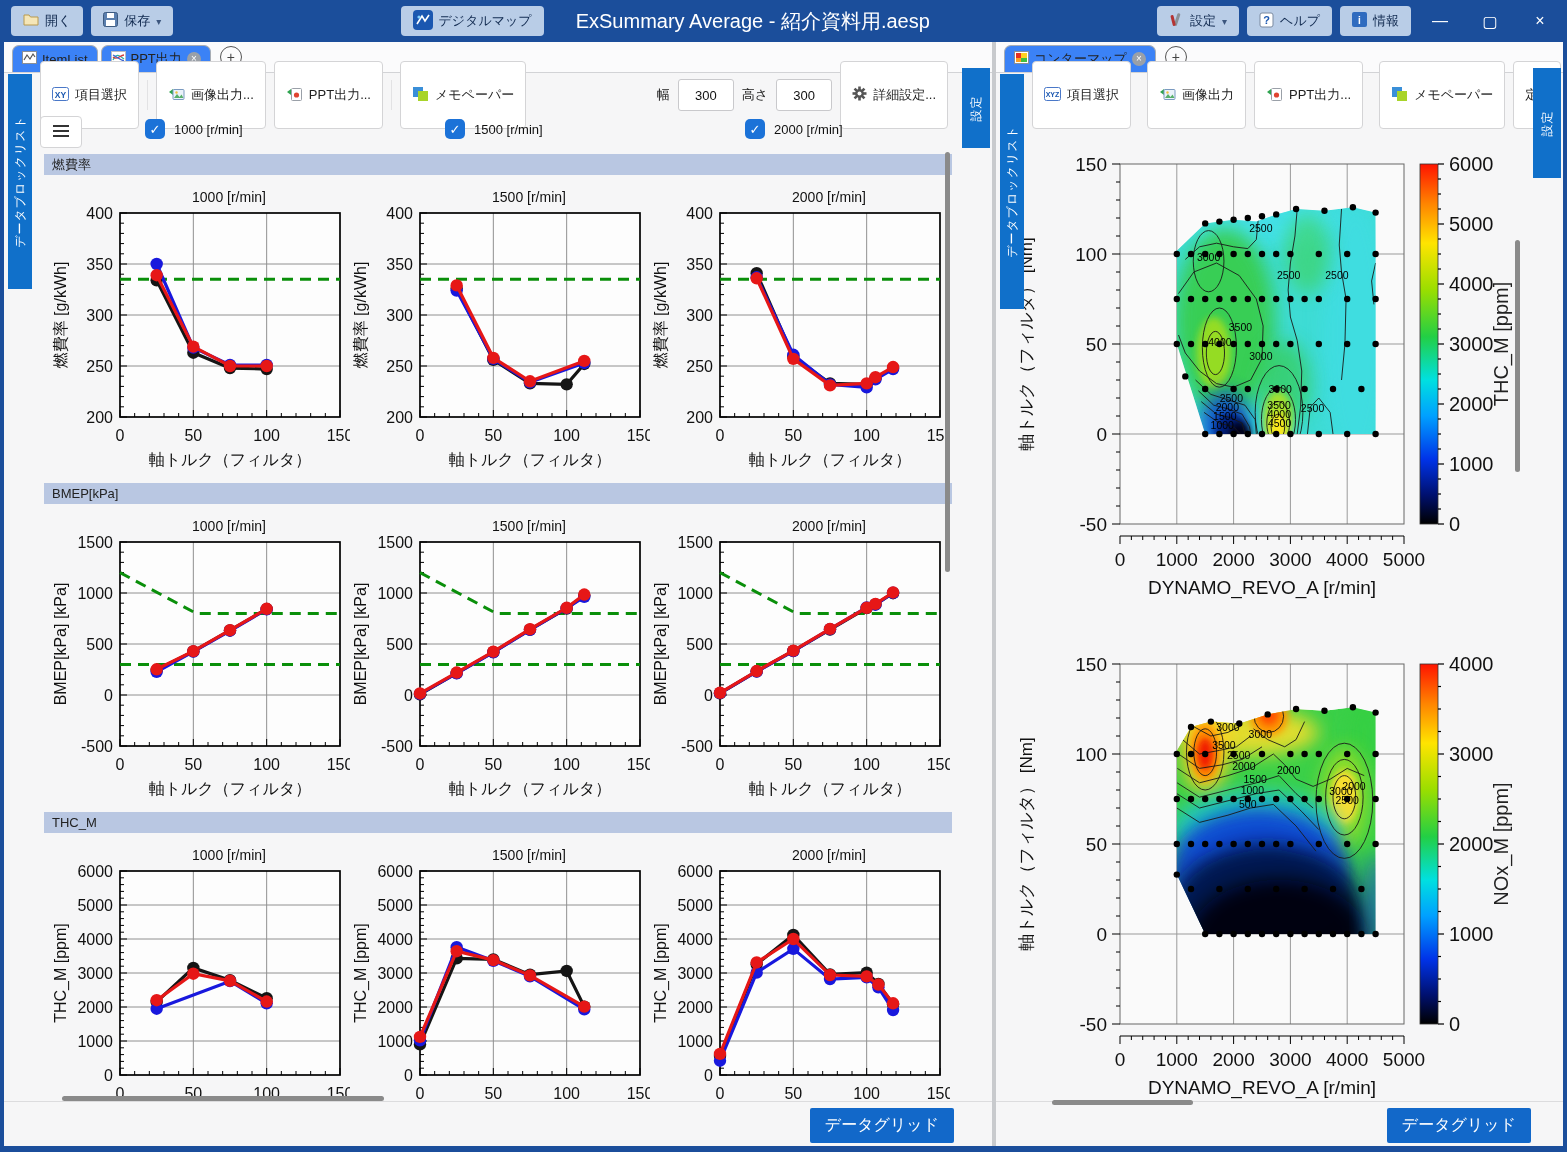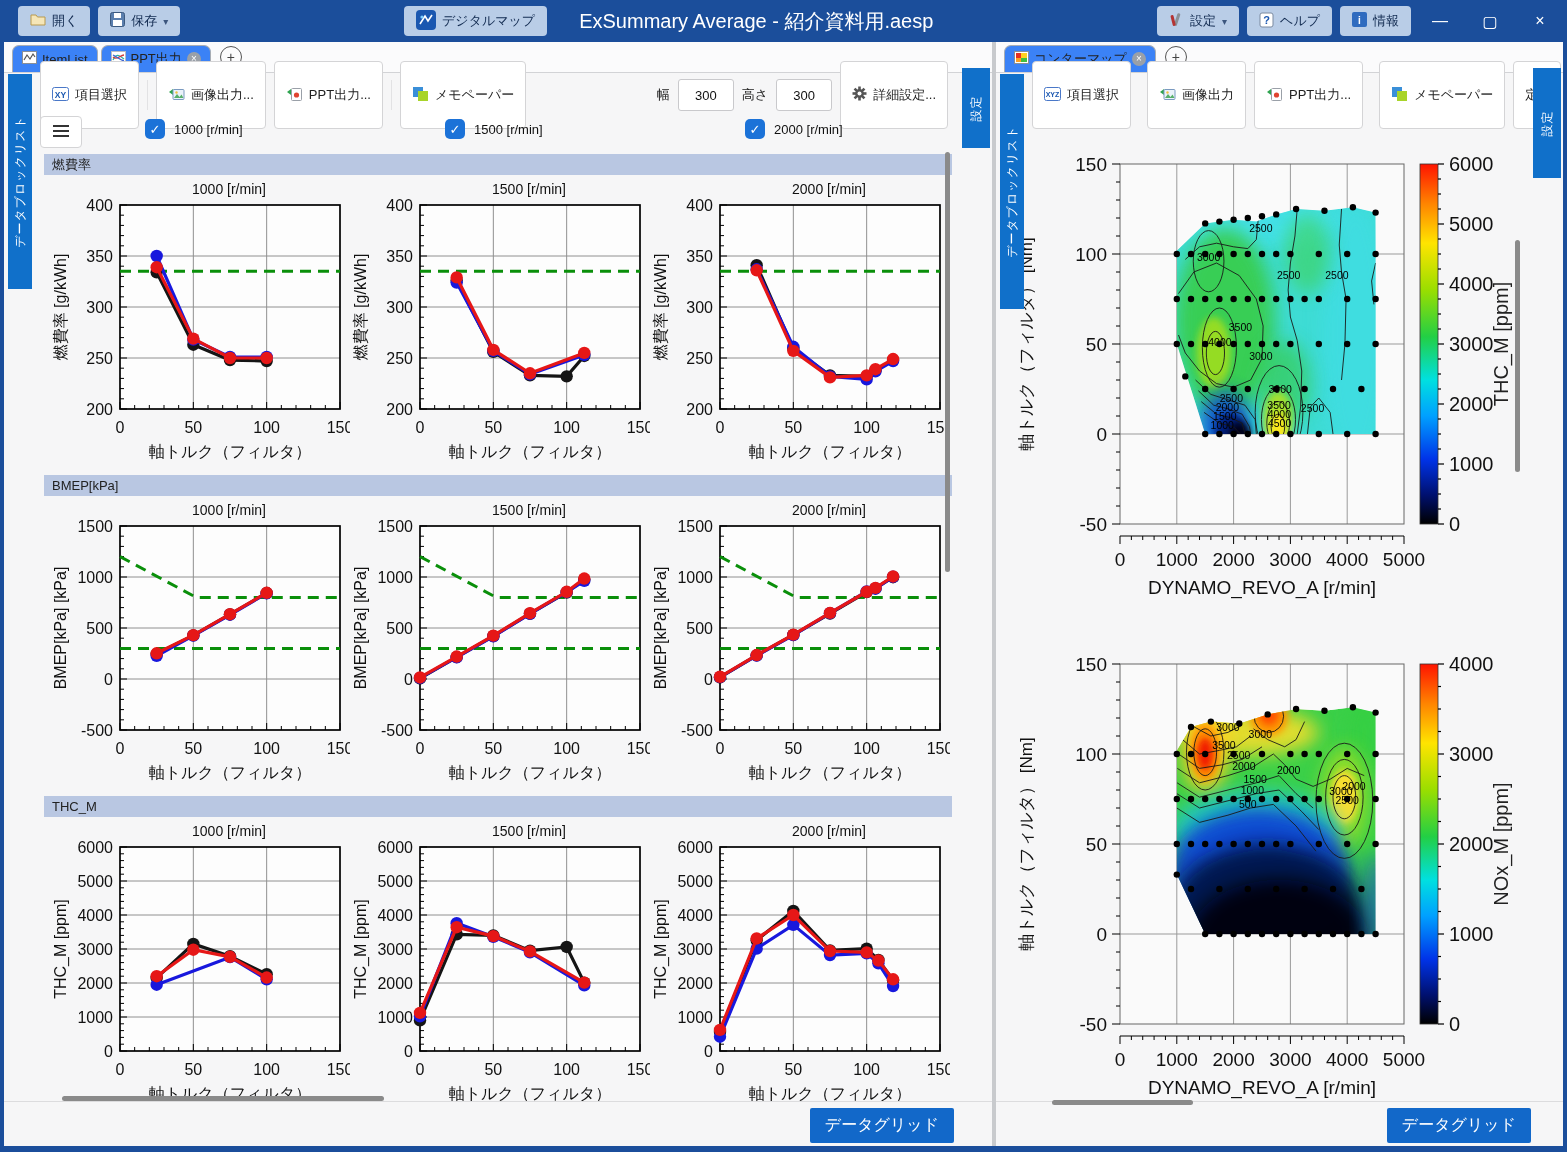--- a/index.html
+++ b/index.html
@@ -1,18 +1,18 @@
 <!DOCTYPE html>
 <html><head>
 <meta charset="utf-8">
 <style>
   html,body{margin:0;padding:0;background:#555;font-family:"Liberation Sans","DejaVu Sans",sans-serif;}
   .window{position:relative;width:1567px;height:1152px;background:#1b4e9b;overflow:hidden;}
   
-  .titlebar{position:absolute;top:0;left:12px;right:0;height:42px;display:flex;align-items:center;padding:0 6px;gap:8px;}
+  .titlebar{position:absolute;top:0;left:5px;right:0;height:42px;display:flex;align-items:center;padding:0 6px;gap:8px;}
   .tb-btn{display:flex;align-items:center;gap:6px;height:30px;padding:0 12px;background:#b9cde7;border-radius:4px;color:#10294f;font-size:13px;white-space:nowrap;}
   .tb-chev{font-size:10px;color:#3c567e;}
   .tb-title{color:#fff;font-size:20px;white-space:nowrap;}
   .win-ctrl{color:#fff;font-size:16px;width:42px;height:32px;display:flex;align-items:center;justify-content:center;}
   
   .workspace{position:absolute;top:42px;left:4px;right:4px;bottom:6px;background:#c8cacd;}
   .panel{position:absolute;top:0;bottom:0;background:#f6f6f7;overflow:hidden;}
   .panel.pleft{left:0;width:988px;}
   .panel.pright{left:992px;right:0;}
   .tabstrip{height:30px;background:#fbfbfc;border-bottom:1px solid #d2d3d6;display:flex;align-items:flex-end;padding-left:8px;gap:3px;}
@@ -29,21 +29,21 @@
   .t-input{width:54px;height:30px;border:1px solid #c9c9cc;border-radius:3px;background:#fff;display:flex;align-items:center;justify-content:center;font-size:13px;color:#111;}
   .spacer{flex:1;}
   
   .cbrow{position:relative;height:32px;margin:3px 44px 0 36px;}
   .burger{position:absolute;left:0;top:0;width:40px;height:30px;background:#fff;border:1px solid #d4d4d6;border-radius:4px;display:flex;align-items:center;justify-content:center;}
   .cbg{position:absolute;top:3px;display:flex;align-items:center;gap:9px;font-size:13px;color:#111;}
   .cbbox{width:20px;height:20px;background:#1b72d8;border-radius:5px;color:#fff;font-size:13px;display:flex;align-items:center;justify-content:center;}
   
   .sections{margin:6px 0 0 40px;width:908px;}
   .section{margin-bottom:6px;}
-  .sec-h{height:21px;background:#b9c7e2;font-size:13px;color:#222;display:flex;align-items:center;padding-left:8px;margin-bottom:4px;}
+  .sec-h{height:21px;background:#b9c7e2;font-size:13px;color:#222;display:flex;align-items:center;padding-left:8px;margin-bottom:12px;}
   .crow{display:flex;padding-left:6px;}
   .cell{width:300px;}
   .ptitle{text-align:center;font-size:14px;color:#111;height:20px;line-height:20px;padding-left:58px;}
   svg text{font-family:"Liberation Sans","DejaVu Sans",sans-serif;}
   
   .vscroll{position:absolute;width:5px;background:#8a8a8a;border-radius:3px;z-index:6;}
   .hscroll{position:absolute;height:5px;background:#8a8a8a;border-radius:3px;z-index:6;}
   
   .pbottom{position:absolute;left:0;right:0;bottom:0;height:44px;border-top:1px solid #dcdcde;background:#f6f6f7;}
   .datagrid{position:absolute;top:6px;background:#1268c9;color:#fff;font-size:16px;padding:7px 15px;border-radius:2px;white-space:nowrap;}

